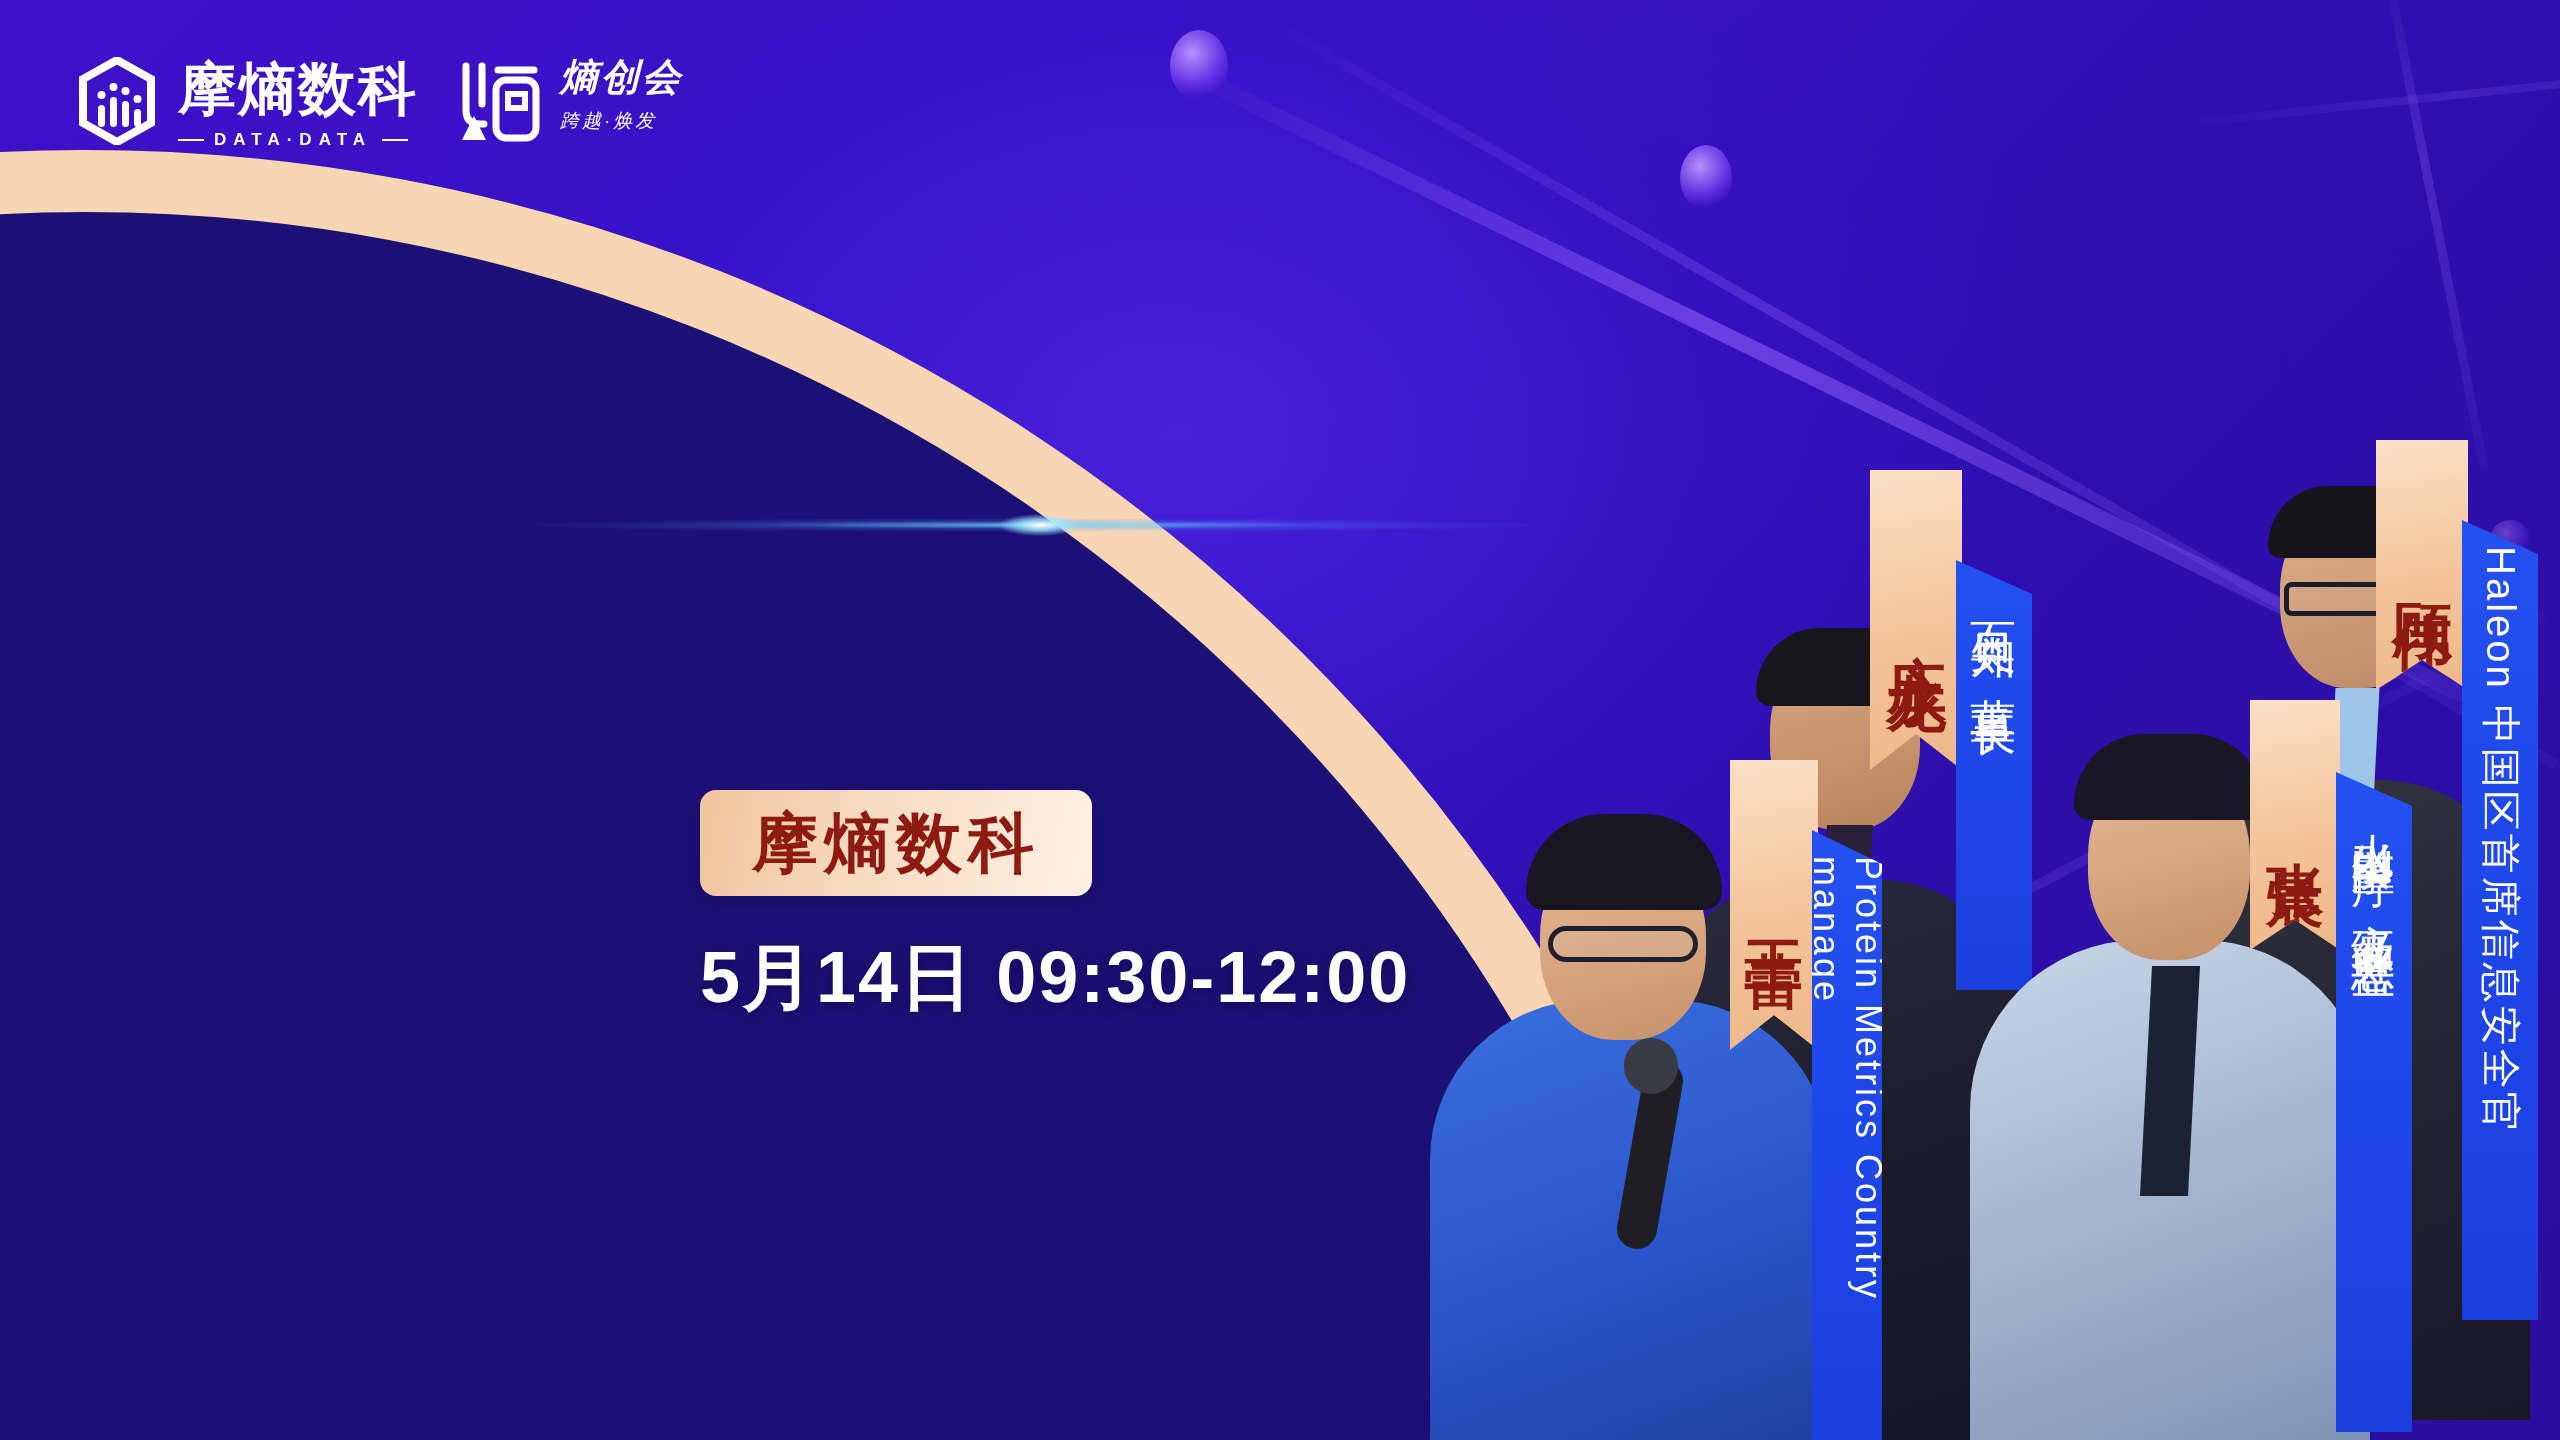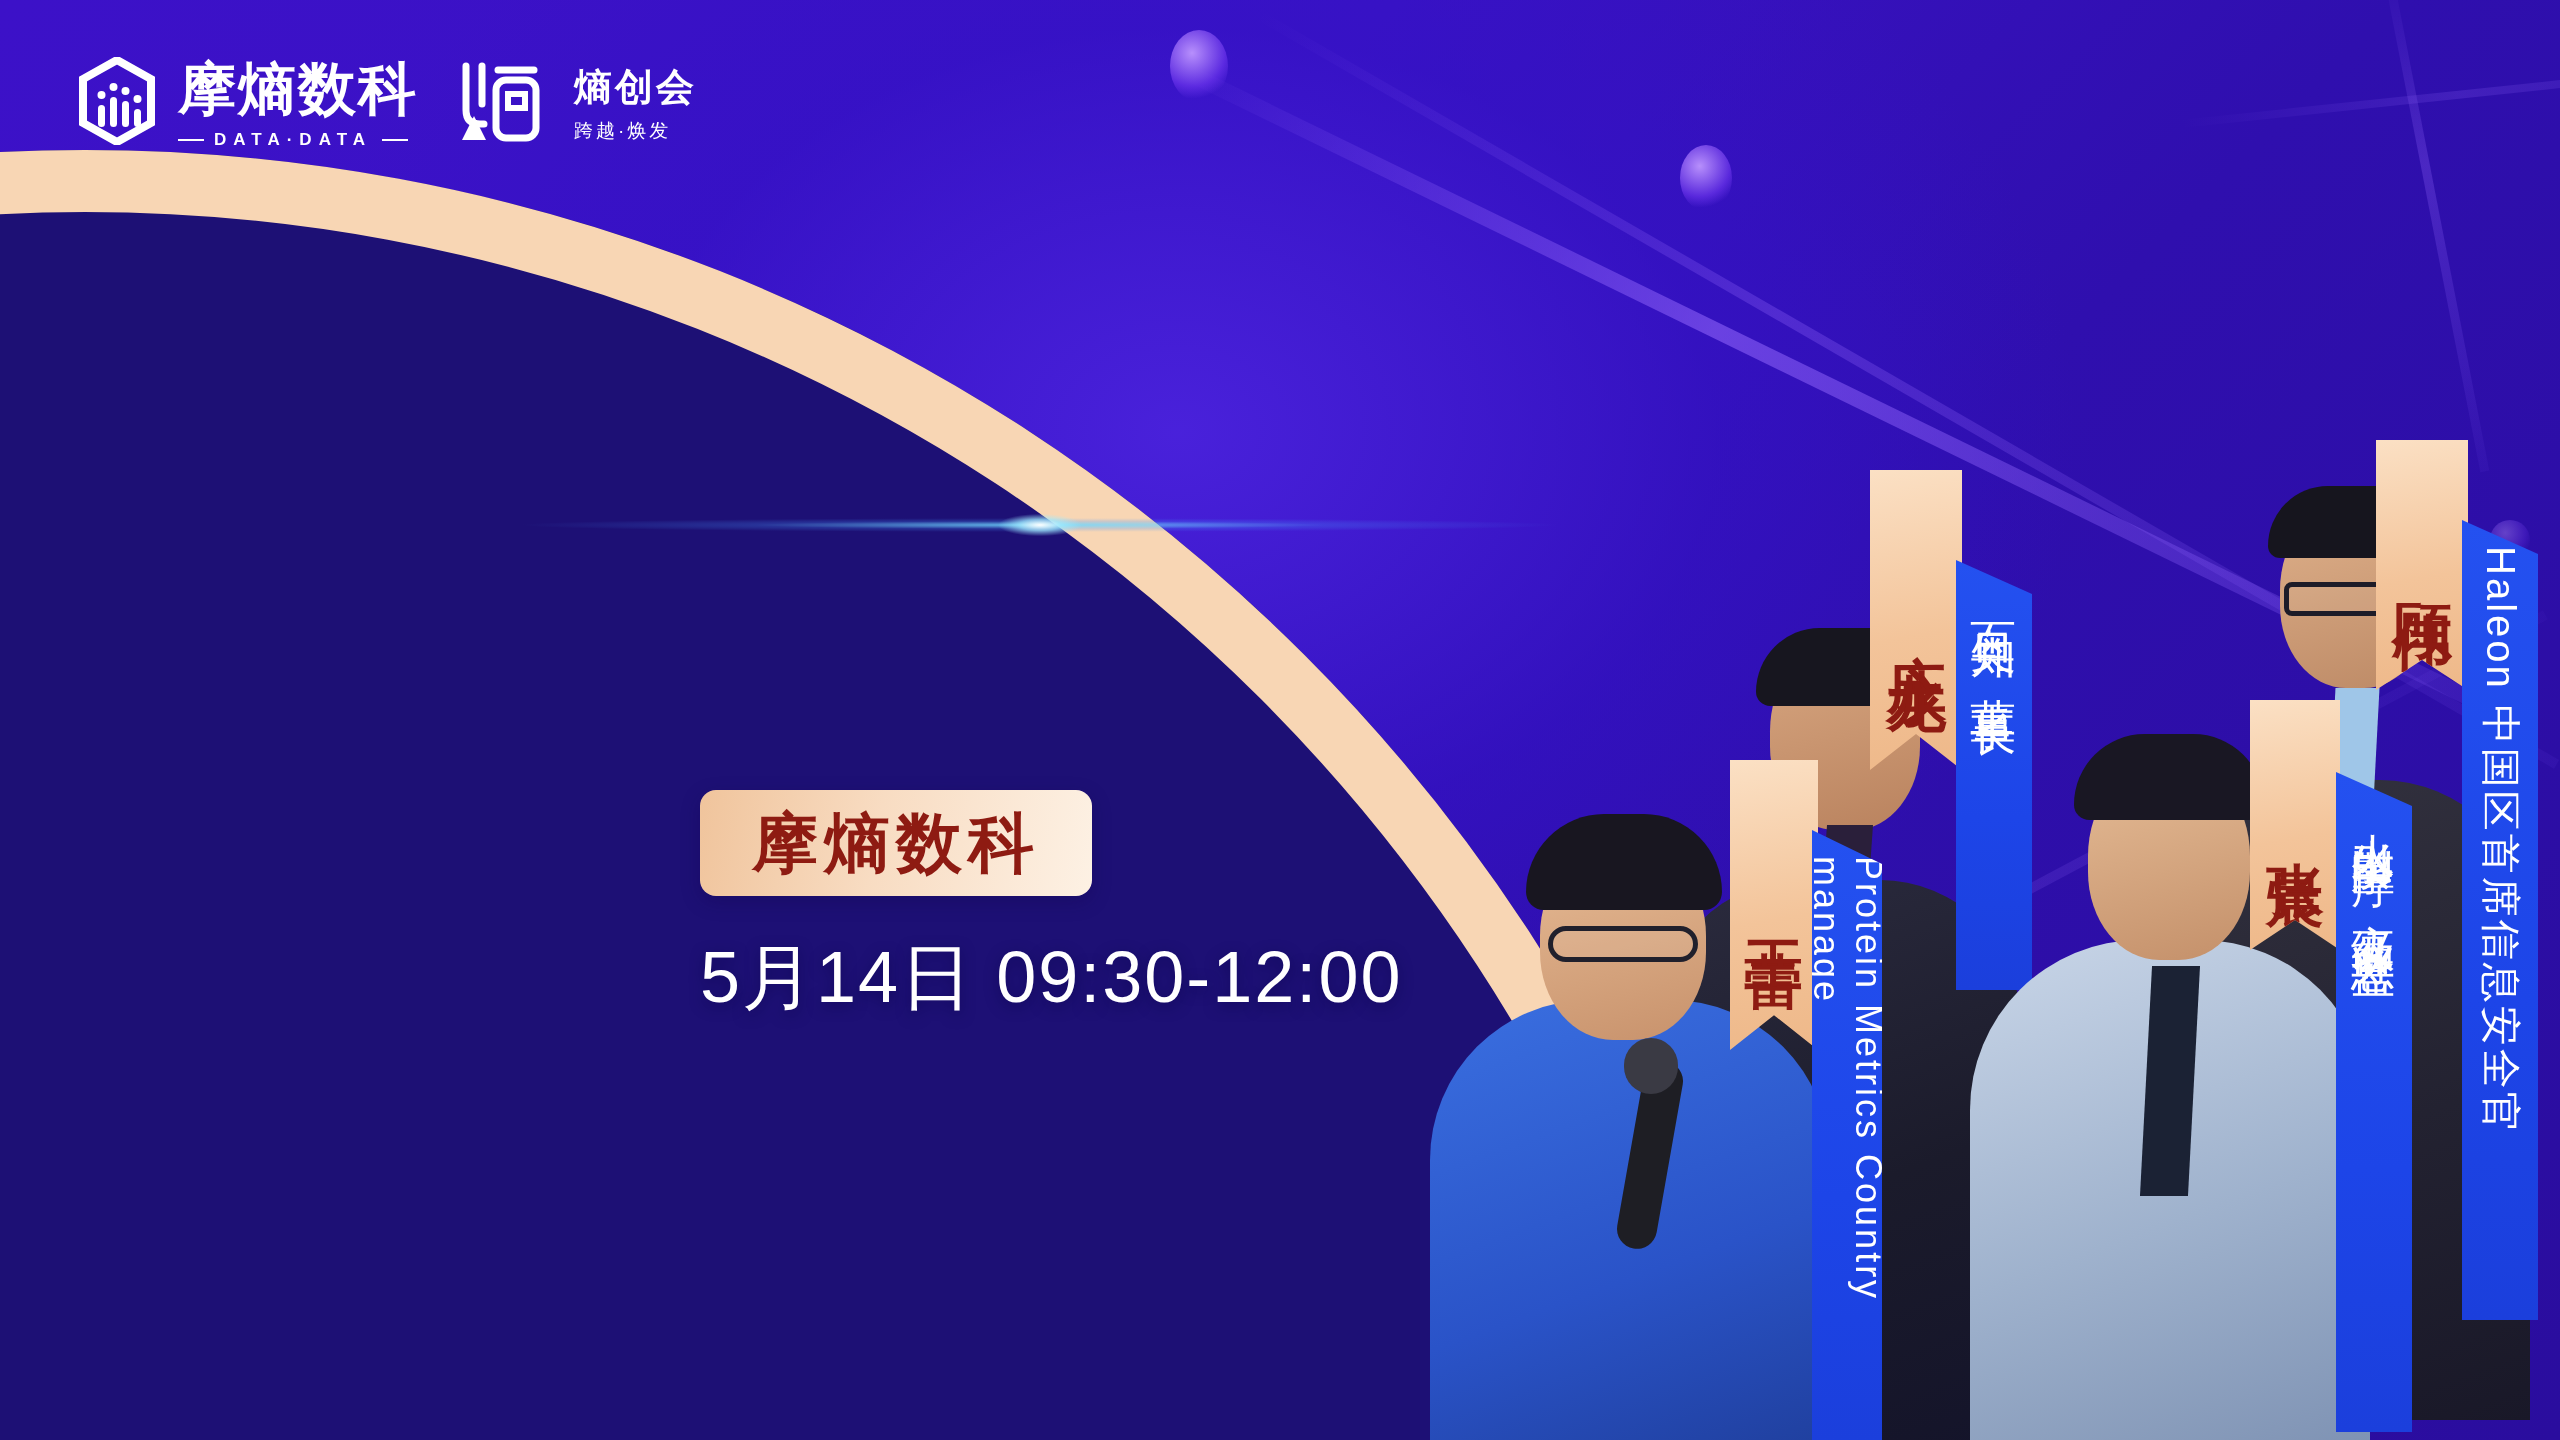--- a/index.html
+++ b/index.html
@@ -54,21 +54,21 @@
   
   .logos{ position:absolute; left:78px; top:52px; display:flex; align-items:center; gap:40px; }
   .logo-hex{ width:78px; height:88px; position:relative; }
   .logo-hex svg{ display:block; }
   .brand{ display:flex; flex-direction:column;margin-top:8px; }
   .brand-cn{ color:#fff; font-size:58px; font-weight:700; letter-spacing:2px; line-height:1; font-family:"Liberation Sans","DejaVu Sans",sans-serif; }
   .brand-tag{ display:flex; align-items:center; gap:10px; margin-top:12px; }
   .brand-tag .ln{ height:2px; background:#fff; flex:0 0 26px; }
   .brand-tag .tx{ color:#fff; font-size:17px; letter-spacing:7px; font-weight:700; }
 
-  .divider-logo{ display:flex; align-items:flex-end; gap:32px; }
+  .divider-logo{ display:flex; align-items:flex-start; gap:18px;font-style:italic; }
   .mark2{ width:84px; height:86px; }
   .b2{ display:flex; flex-direction:column; }
   .b2-cn{ color:#fff; font-size:38px; font-weight:700; letter-spacing:3px; line-height:1; }
   .b2-sub{ color:#fff; font-size:19px; letter-spacing:3px; margin-top:12px; }
 
   
   .badge{
     position:absolute; right:90px; top:58px;
     border:3px solid #fff; border-radius:50px;
     padding:18px 48px; color:#fff; font-size:46px; font-weight:700; letter-spacing:3px;
@@ -95,21 +95,21 @@
   
   .live-chip{
     position:absolute; left:700px; top:790px;
     padding:20px 52px; border-radius:16px;
     background:linear-gradient(100deg,#f0c49c 0%,#f8dcc2 45%,#fdf1e4 100%);
     color:#8e1b12; font-size:66px; font-weight:700; letter-spacing:6px; line-height:1;
     box-shadow:0 6px 18px rgba(20,5,80,.35);
   }
   .live-time{
     position:absolute; left:700px; top:930px;
-    color:#fff; font-size:72px; font-weight:400; letter-spacing:2px; white-space:nowrap;
+    color:#fff; font-size:72px; font-weight:700; letter-spacing:2px; white-space:nowrap;
     text-shadow:0 4px 14px rgba(10,0,70,.5);
   }
 
   
   .speakers{ position:absolute; left:0; top:0; width:2560px; height:1440px; pointer-events:none; }
   .sp{ position:absolute; pointer-events:auto; }
 
   
   .photo{ position:absolute; border-radius:50% 50% 0 0 / 30% 30% 0 0; overflow:hidden; }
   .ph-body{ position:absolute; bottom:0; left:0; right:0; }

